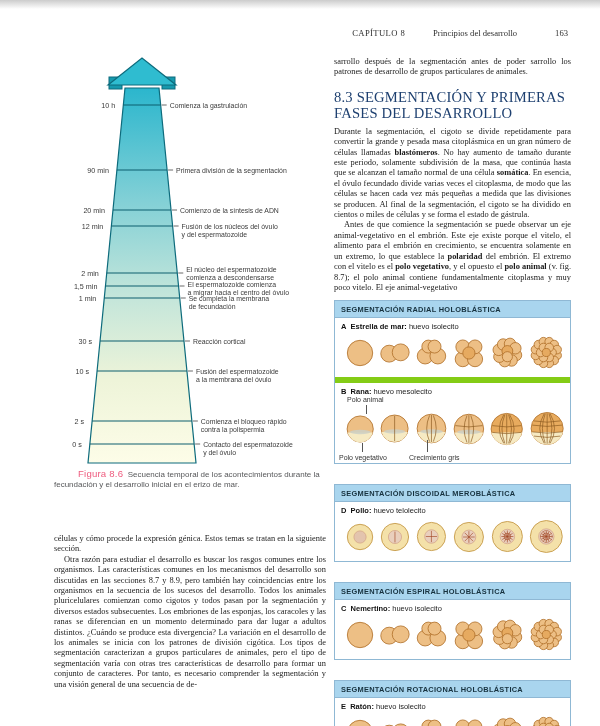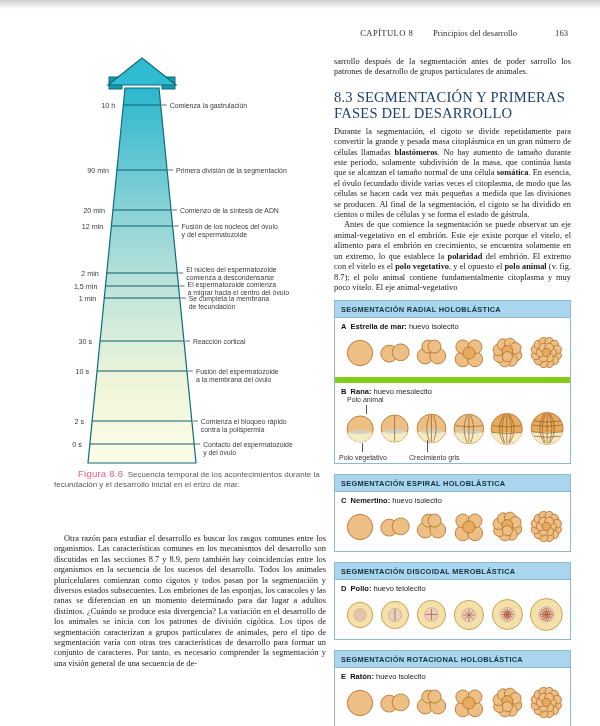--- a/index.html
+++ b/index.html
@@ -5,42 +5,42 @@
   html,body{margin:0;padding:0;background:#ffffff;}
   .page{position:relative;width:600px;height:726px;background:#ffffff;overflow:hidden;
         font-family:"Liberation Serif",serif;}
   .page-edge{position:absolute;top:0;left:0;right:0;height:9px;
              background:linear-gradient(#cccccc,#ffffff);}
   
   .running-head{position:absolute;top:28px;left:0;right:32px;display:flex;
                 justify-content:flex-end;align-items:baseline;
                 font-size:8.6px;color:#2e2e2e;}
   .running-head .rh-chapter{letter-spacing:.4px;}
-  .running-head .rh-title{margin-left:20px;}
+  .running-head .rh-title{margin-left:28px;}
   .running-head .rh-page{margin-left:38px;}
   
   .col-left{position:absolute;left:54px;top:55px;width:272px;}
   .col-right{position:absolute;left:334px;top:57px;width:237px;}
   
   .bodytext p{font-size:8.4px;line-height:10.4px;text-align:justify;color:#1b1b1b;margin:0;}
   .bodytext p.indent{text-indent:10px;}
   h2.section{font-family:"Liberation Serif",serif;font-weight:normal;color:#1e4070;
              font-size:14.6px;line-height:16px;margin:11px 0 6px 0;letter-spacing:.2px;}
   
   #fig86{width:272px;height:412px;}
   .tl-time{font-family:"Liberation Sans",sans-serif;font-size:7.2px;fill:#3a3a3a;}
   .tl-ev{font-family:"Liberation Sans",sans-serif;font-size:6.9px;fill:#3a3a3a;}
   
   .figcap{font-family:"Liberation Sans",sans-serif;font-size:8px;line-height:10px;
           color:#57585a;margin-top:2px;}
   .figlabel{color:#ee5b7e;font-size:9.6px;letter-spacing:.2px;padding-left:24px;}
   #left-bottom-text{margin-top:44px;}
   
   #fig87-panels{margin-top:7px;}
-  .panel{border:1px solid #8fb8d4;background:#ffffff;margin-bottom:10px;box-sizing:border-box;}
+  .panel{border:1px solid #8fb8d4;background:#ffffff;margin-bottom:20px;box-sizing:border-box;}
   .panel-hd{background:#a9d5ee;color:#16313e;border-bottom:1px solid #8fb8d4;
             font-family:"Liberation Sans",sans-serif;font-size:7.4px;font-weight:bold;
             letter-spacing:.3px;padding:4px 6px 3px 6px;}
   .prow{position:relative;padding:3px 5px 5px 6px;}
   .prow-sep{border-top:6px solid #84cc16;}
   .prow-lab{font-family:"Liberation Sans",sans-serif;font-size:7.5px;color:#222;
             margin:1px 0 2px 0;}
   .prow-lab b{color:#111;}
   .eggs{display:flex;align-items:center;gap:4px;padding-left:4px;}
   .eggs svg{display:block;}
@@ -122,20 +122,21 @@
           <text x="30.144" y="368.6" text-anchor="end" class="tl-time">2 s</text>
           <line x1="138.856" y1="366" x2="143.856" y2="366" stroke="#444" stroke-width="0.8"></line>
           <text x="146.856" y="368.6" class="tl-ev"><tspan x="146.856" dy="0">Comienza el bloqueo rápido</tspan><tspan x="146.856" dy="8.2">contra la polispermia</tspan></text>
           <line x1="35.87466666666667" y1="389" x2="140.12533333333334" y2="389" stroke="#0d5f6e" stroke-width="1.1"></line>
           <text x="27.87466666666667" y="391.6" text-anchor="end" class="tl-time">0 s</text>
           <line x1="141.12533333333334" y1="389" x2="146.12533333333334" y2="389" stroke="#444" stroke-width="0.8"></line>
           <text x="149.12533333333334" y="391.6" class="tl-ev"><tspan x="149.12533333333334" dy="0">Contacto del espermatozoide</tspan><tspan x="149.12533333333334" dy="8.2">y del óvulo</tspan></text>
         </svg></div>
     <p class="figcap"><span class="figlabel">Figura 8.6</span>&nbsp; <span>Secuencia temporal de los acontecimientos durante la fecundación y el desarrollo inicial en el erizo de mar.</span></p>
     <div id="left-bottom-text" class="bodytext">
+      <p>células y cómo procede la expresión génica. Estos temas se tratan en la siguiente sección.</p>
       <p class="indent">Otra razón para estudiar el desarrollo es buscar los rasgos comunes entre los organismos. Las características comunes en los mecanismos del desarrollo son discutidas en las secciones 8.7 y 8.9, pero también hay coincidencias entre los organismos en la secuencia de los sucesos del desarrollo. Todos los animales pluricelulares comienzan como cigotos y todos pasan por la segmentación y diversos estados subsecuentes. Los embriones de las esponjas, los caracoles y las ranas se diferencian en un momento determinado para dar lugar a adultos distintos. ¿Cuándo se produce esta divergencia? La variación en el desarrollo de los animales se inicia con los patrones de división cigótica. Los tipos de segmentación caracterizan a grupos particulares de animales, pero el tipo de segmentación varía con otras tres características de desarrollo para formar un conjunto de caracteres. Por tanto, es necesario comprender la segmentación y una visión general de una secuencia de de-</p>
     </div>
   </div>
 
   <div class="col-right">
     <div class="bodytext">
       <p>sarrollo después de la segmentación antes de poder sarrollo los patrones de desarrollo de grupos particulares de animales.</p>
     </div>
     <h2 class="section">8.3 SEGMENTACIÓN Y PRIMERAS FASES DEL DESARROLLO</h2>
     <div class="bodytext">
@@ -261,20 +262,74 @@
             </div>
             <div class="pl pl-animal">Polo animal</div>
             <div class="pl pl-veg">Polo vegetativo</div>
             <div class="pl pl-cres">Crecimiento gris</div>
             <div class="pl-line pl-line1"></div>
             <div class="pl-line pl-line2"></div>
             <div class="pl-line pl-line3"></div>
           </div>
         </div>
         <div class="panel">
+          <div class="panel-hd">SEGMENTACIÓN DISCOIDAL MEROBLÁSTICA</div>
+          <div class="prow">
+            <div class="prow-lab"><b>D&nbsp;&nbsp;Pollo:</b> huevo telolecito</div>
+            <div class="eggs">
+              <svg width="32" height="32" viewBox="0 0 32 32">
+                <circle cx="16" cy="16" r="13.5" fill="#f4e1a9" stroke="#c89d4d" stroke-width="1"></circle>
+                <circle cx="16" cy="16" r="6.5" fill="#e3c4ae" stroke="#d3a488" stroke-width="0.8"></circle>
+              </svg>
+              <svg width="34" height="34" viewBox="0 0 34 34">
+                <circle cx="17" cy="17" r="14.5" fill="#f4e1a9" stroke="#c89d4d" stroke-width="1"></circle>
+                <circle cx="17" cy="17" r="7.0" fill="#e9cfbd" stroke="#d3a488" stroke-width="0.8"></circle>
+                <line x1="17.0" y1="11.2" x2="17.0" y2="22.8" stroke="#a34a28" stroke-width="0.7"></line>
+              </svg>
+              <svg width="35" height="35" viewBox="0 0 35 35">
+                <circle cx="17.5" cy="17.5" r="15" fill="#f4e1a9" stroke="#c89d4d" stroke-width="1"></circle>
+                <circle cx="17.5" cy="17.5" r="7.2" fill="#e9cfbd" stroke="#d3a488" stroke-width="0.8"></circle>
+                <line x1="17.5" y1="11.5" x2="17.5" y2="23.5" stroke="#a34a28" stroke-width="0.7"></line>
+                <line x1="11.5" y1="17.5" x2="23.5" y2="17.5" stroke="#a34a28" stroke-width="0.7"></line>
+              </svg>
+              <svg width="36" height="36" viewBox="0 0 36 36">
+                <circle cx="18" cy="18" r="15.5" fill="#f4e1a9" stroke="#c89d4d" stroke-width="1"></circle>
+                <circle cx="18" cy="18" r="7.4" fill="#e9cfbd" stroke="#d3a488" stroke-width="0.8"></circle>
+                <line x1="18.0" y1="11.8" x2="18.0" y2="24.2" stroke="#a34a28" stroke-width="0.7"></line>
+                <line x1="11.8" y1="18.0" x2="24.2" y2="18.0" stroke="#a34a28" stroke-width="0.7"></line>
+                <line x1="13.6" y1="13.6" x2="22.4" y2="22.4" stroke="#a34a28" stroke-width="0.7"></line>
+                <line x1="13.6" y1="22.4" x2="22.4" y2="13.6" stroke="#a34a28" stroke-width="0.7"></line>
+              </svg>
+              <svg width="37" height="37" viewBox="0 0 37 37">
+                <circle cx="18.5" cy="18.5" r="16" fill="#f4e1a9" stroke="#c89d4d" stroke-width="1"></circle>
+                <circle cx="18.5" cy="18.5" r="7.7" fill="#e9cfbd" stroke="#d3a488" stroke-width="0.8"></circle>
+                <line x1="12.1" y1="18.5" x2="24.9" y2="18.5" stroke="#a34a28" stroke-width="0.7"></line>
+                <line x1="13.0" y1="15.3" x2="24.0" y2="21.7" stroke="#a34a28" stroke-width="0.7"></line>
+                <line x1="15.3" y1="13.0" x2="21.7" y2="24.0" stroke="#a34a28" stroke-width="0.7"></line>
+                <line x1="18.5" y1="12.1" x2="18.5" y2="24.9" stroke="#a34a28" stroke-width="0.7"></line>
+                <line x1="21.7" y1="13.0" x2="15.3" y2="24.0" stroke="#a34a28" stroke-width="0.7"></line>
+                <line x1="24.0" y1="15.3" x2="13.0" y2="21.7" stroke="#a34a28" stroke-width="0.7"></line>
+                <circle cx="18.5" cy="18.5" r="3.5" fill="none" stroke="#a34a28" stroke-width="0.7"></circle>
+              </svg>
+              <svg width="39" height="39" viewBox="0 0 39 39">
+                <circle cx="19.5" cy="19.5" r="17" fill="#f4e1a9" stroke="#c89d4d" stroke-width="1"></circle>
+                <circle cx="19.5" cy="19.5" r="8.2" fill="#e9cfbd" stroke="#d3a488" stroke-width="0.8"></circle>
+                <line x1="12.7" y1="19.5" x2="26.3" y2="19.5" stroke="#a34a28" stroke-width="0.7"></line>
+                <line x1="13.6" y1="16.1" x2="25.4" y2="22.9" stroke="#a34a28" stroke-width="0.7"></line>
+                <line x1="16.1" y1="13.6" x2="22.9" y2="25.4" stroke="#a34a28" stroke-width="0.7"></line>
+                <line x1="19.5" y1="12.7" x2="19.5" y2="26.3" stroke="#a34a28" stroke-width="0.7"></line>
+                <line x1="22.9" y1="13.6" x2="16.1" y2="25.4" stroke="#a34a28" stroke-width="0.7"></line>
+                <line x1="25.4" y1="16.1" x2="13.6" y2="22.9" stroke="#a34a28" stroke-width="0.7"></line>
+                <circle cx="19.5" cy="19.5" r="3.7" fill="none" stroke="#a34a28" stroke-width="0.7"></circle>
+                <circle cx="19.5" cy="19.5" r="6.3" fill="none" stroke="#a34a28" stroke-width="0.6" stroke-dasharray="2 1.3"></circle>
+              </svg>
+            </div>
+          </div>
+        </div>
+        <div class="panel">
           <div class="panel-hd">SEGMENTACIÓN ESPIRAL HOLOBLÁSTICA</div>
           <div class="prow">
             <div class="prow-lab"><b>C&nbsp;&nbsp;Nemertino:</b> huevo isolecito</div>
             <div class="eggs">
               <svg width="32" height="32" viewBox="0 0 32 32">
                 <circle cx="16.0" cy="16.0" r="13.5" fill="#edbf85" stroke="#b2722c" stroke-width="0.9"></circle>
               </svg>
               <svg width="34" height="34" viewBox="0 0 34 34">
                 <circle cx="10.9" cy="17.7" r="9.0" fill="#edbf85" stroke="#b2722c" stroke-width="0.9"></circle>
                 <circle cx="23.1" cy="16.3" r="9.0" fill="#edbf85" stroke="#b2722c" stroke-width="0.9"></circle>
@@ -322,74 +377,20 @@
                 <circle cx="16.4" cy="24.8" r="4.6" fill="#edbf85" stroke="#b2722c" stroke-width="0.9"></circle>
                 <circle cx="13.4" cy="19.5" r="4.6" fill="#edbf85" stroke="#b2722c" stroke-width="0.9"></circle>
                 <circle cx="16.4" cy="14.2" r="4.6" fill="#edbf85" stroke="#b2722c" stroke-width="0.9"></circle>
                 <circle cx="22.6" cy="14.2" r="4.6" fill="#edbf85" stroke="#b2722c" stroke-width="0.9"></circle>
                 <circle cx="19.5" cy="19.5" r="4.3" fill="#e6aa60" stroke="#b2722c" stroke-width="0.9"></circle>
               </svg>
             </div>
           </div>
         </div>
         <div class="panel">
-          <div class="panel-hd">SEGMENTACIÓN DISCOIDAL MEROBLÁSTICA</div>
-          <div class="prow">
-            <div class="prow-lab"><b>D&nbsp;&nbsp;Pollo:</b> huevo telolecito</div>
-            <div class="eggs">
-              <svg width="32" height="32" viewBox="0 0 32 32">
-                <circle cx="16" cy="16" r="13.5" fill="#f4e1a9" stroke="#c89d4d" stroke-width="1"></circle>
-                <circle cx="16" cy="16" r="6.5" fill="#e3c4ae" stroke="#d3a488" stroke-width="0.8"></circle>
-              </svg>
-              <svg width="34" height="34" viewBox="0 0 34 34">
-                <circle cx="17" cy="17" r="14.5" fill="#f4e1a9" stroke="#c89d4d" stroke-width="1"></circle>
-                <circle cx="17" cy="17" r="7.0" fill="#e9cfbd" stroke="#d3a488" stroke-width="0.8"></circle>
-                <line x1="17.0" y1="11.2" x2="17.0" y2="22.8" stroke="#a34a28" stroke-width="0.7"></line>
-              </svg>
-              <svg width="35" height="35" viewBox="0 0 35 35">
-                <circle cx="17.5" cy="17.5" r="15" fill="#f4e1a9" stroke="#c89d4d" stroke-width="1"></circle>
-                <circle cx="17.5" cy="17.5" r="7.2" fill="#e9cfbd" stroke="#d3a488" stroke-width="0.8"></circle>
-                <line x1="17.5" y1="11.5" x2="17.5" y2="23.5" stroke="#a34a28" stroke-width="0.7"></line>
-                <line x1="11.5" y1="17.5" x2="23.5" y2="17.5" stroke="#a34a28" stroke-width="0.7"></line>
-              </svg>
-              <svg width="36" height="36" viewBox="0 0 36 36">
-                <circle cx="18" cy="18" r="15.5" fill="#f4e1a9" stroke="#c89d4d" stroke-width="1"></circle>
-                <circle cx="18" cy="18" r="7.4" fill="#e9cfbd" stroke="#d3a488" stroke-width="0.8"></circle>
-                <line x1="18.0" y1="11.8" x2="18.0" y2="24.2" stroke="#a34a28" stroke-width="0.7"></line>
-                <line x1="11.8" y1="18.0" x2="24.2" y2="18.0" stroke="#a34a28" stroke-width="0.7"></line>
-                <line x1="13.6" y1="13.6" x2="22.4" y2="22.4" stroke="#a34a28" stroke-width="0.7"></line>
-                <line x1="13.6" y1="22.4" x2="22.4" y2="13.6" stroke="#a34a28" stroke-width="0.7"></line>
-              </svg>
-              <svg width="37" height="37" viewBox="0 0 37 37">
-                <circle cx="18.5" cy="18.5" r="16" fill="#f4e1a9" stroke="#c89d4d" stroke-width="1"></circle>
-                <circle cx="18.5" cy="18.5" r="7.7" fill="#e9cfbd" stroke="#d3a488" stroke-width="0.8"></circle>
-                <line x1="12.1" y1="18.5" x2="24.9" y2="18.5" stroke="#a34a28" stroke-width="0.7"></line>
-                <line x1="13.0" y1="15.3" x2="24.0" y2="21.7" stroke="#a34a28" stroke-width="0.7"></line>
-                <line x1="15.3" y1="13.0" x2="21.7" y2="24.0" stroke="#a34a28" stroke-width="0.7"></line>
-                <line x1="18.5" y1="12.1" x2="18.5" y2="24.9" stroke="#a34a28" stroke-width="0.7"></line>
-                <line x1="21.7" y1="13.0" x2="15.3" y2="24.0" stroke="#a34a28" stroke-width="0.7"></line>
-                <line x1="24.0" y1="15.3" x2="13.0" y2="21.7" stroke="#a34a28" stroke-width="0.7"></line>
-                <circle cx="18.5" cy="18.5" r="3.5" fill="none" stroke="#a34a28" stroke-width="0.7"></circle>
-              </svg>
-              <svg width="39" height="39" viewBox="0 0 39 39">
-                <circle cx="19.5" cy="19.5" r="17" fill="#f4e1a9" stroke="#c89d4d" stroke-width="1"></circle>
-                <circle cx="19.5" cy="19.5" r="8.2" fill="#e9cfbd" stroke="#d3a488" stroke-width="0.8"></circle>
-                <line x1="12.7" y1="19.5" x2="26.3" y2="19.5" stroke="#a34a28" stroke-width="0.7"></line>
-                <line x1="13.6" y1="16.1" x2="25.4" y2="22.9" stroke="#a34a28" stroke-width="0.7"></line>
-                <line x1="16.1" y1="13.6" x2="22.9" y2="25.4" stroke="#a34a28" stroke-width="0.7"></line>
-                <line x1="19.5" y1="12.7" x2="19.5" y2="26.3" stroke="#a34a28" stroke-width="0.7"></line>
-                <line x1="22.9" y1="13.6" x2="16.1" y2="25.4" stroke="#a34a28" stroke-width="0.7"></line>
-                <line x1="25.4" y1="16.1" x2="13.6" y2="22.9" stroke="#a34a28" stroke-width="0.7"></line>
-                <circle cx="19.5" cy="19.5" r="3.7" fill="none" stroke="#a34a28" stroke-width="0.7"></circle>
-                <circle cx="19.5" cy="19.5" r="6.3" fill="none" stroke="#a34a28" stroke-width="0.6" stroke-dasharray="2 1.3"></circle>
-              </svg>
-            </div>
-          </div>
-        </div>
-        <div class="panel">
           <div class="panel-hd">SEGMENTACIÓN ROTACIONAL HOLOBLÁSTICA</div>
           <div class="prow">
             <div class="prow-lab"><b>E&nbsp;&nbsp;Ratón:</b> huevo isolecito</div>
             <div class="eggs">
               <svg width="32" height="32" viewBox="0 0 32 32">
                 <circle cx="16.0" cy="16.0" r="13.5" fill="#edbf85" stroke="#b2722c" stroke-width="0.9"></circle>
               </svg>
               <svg width="34" height="34" viewBox="0 0 34 34">
                 <circle cx="10.9" cy="17.7" r="9.0" fill="#edbf85" stroke="#b2722c" stroke-width="0.9"></circle>
                 <circle cx="23.1" cy="16.3" r="9.0" fill="#edbf85" stroke="#b2722c" stroke-width="0.9"></circle>

